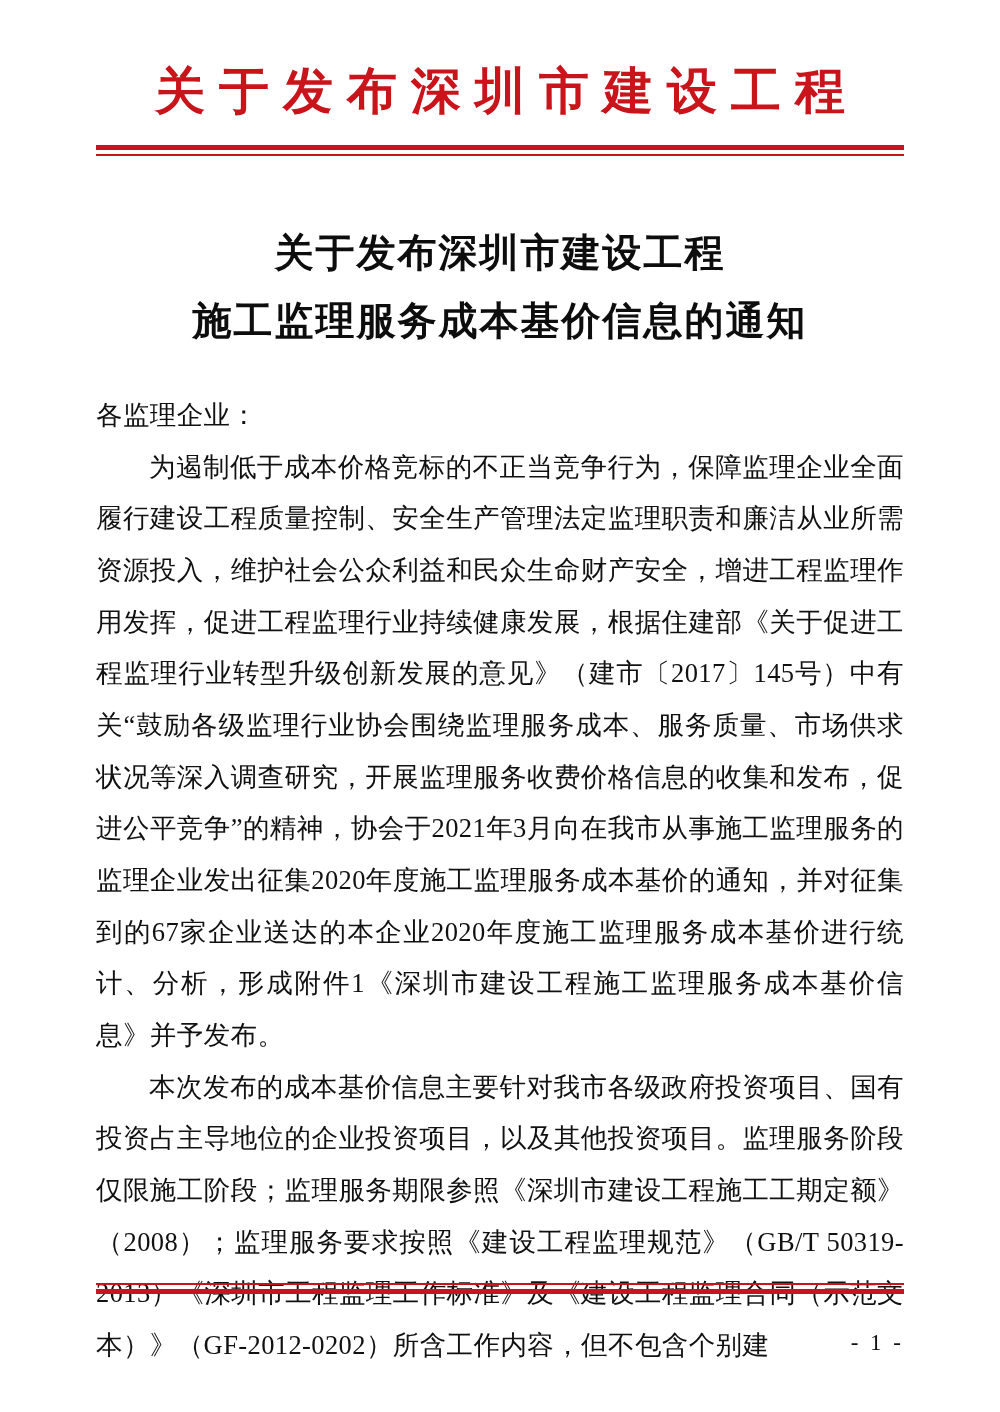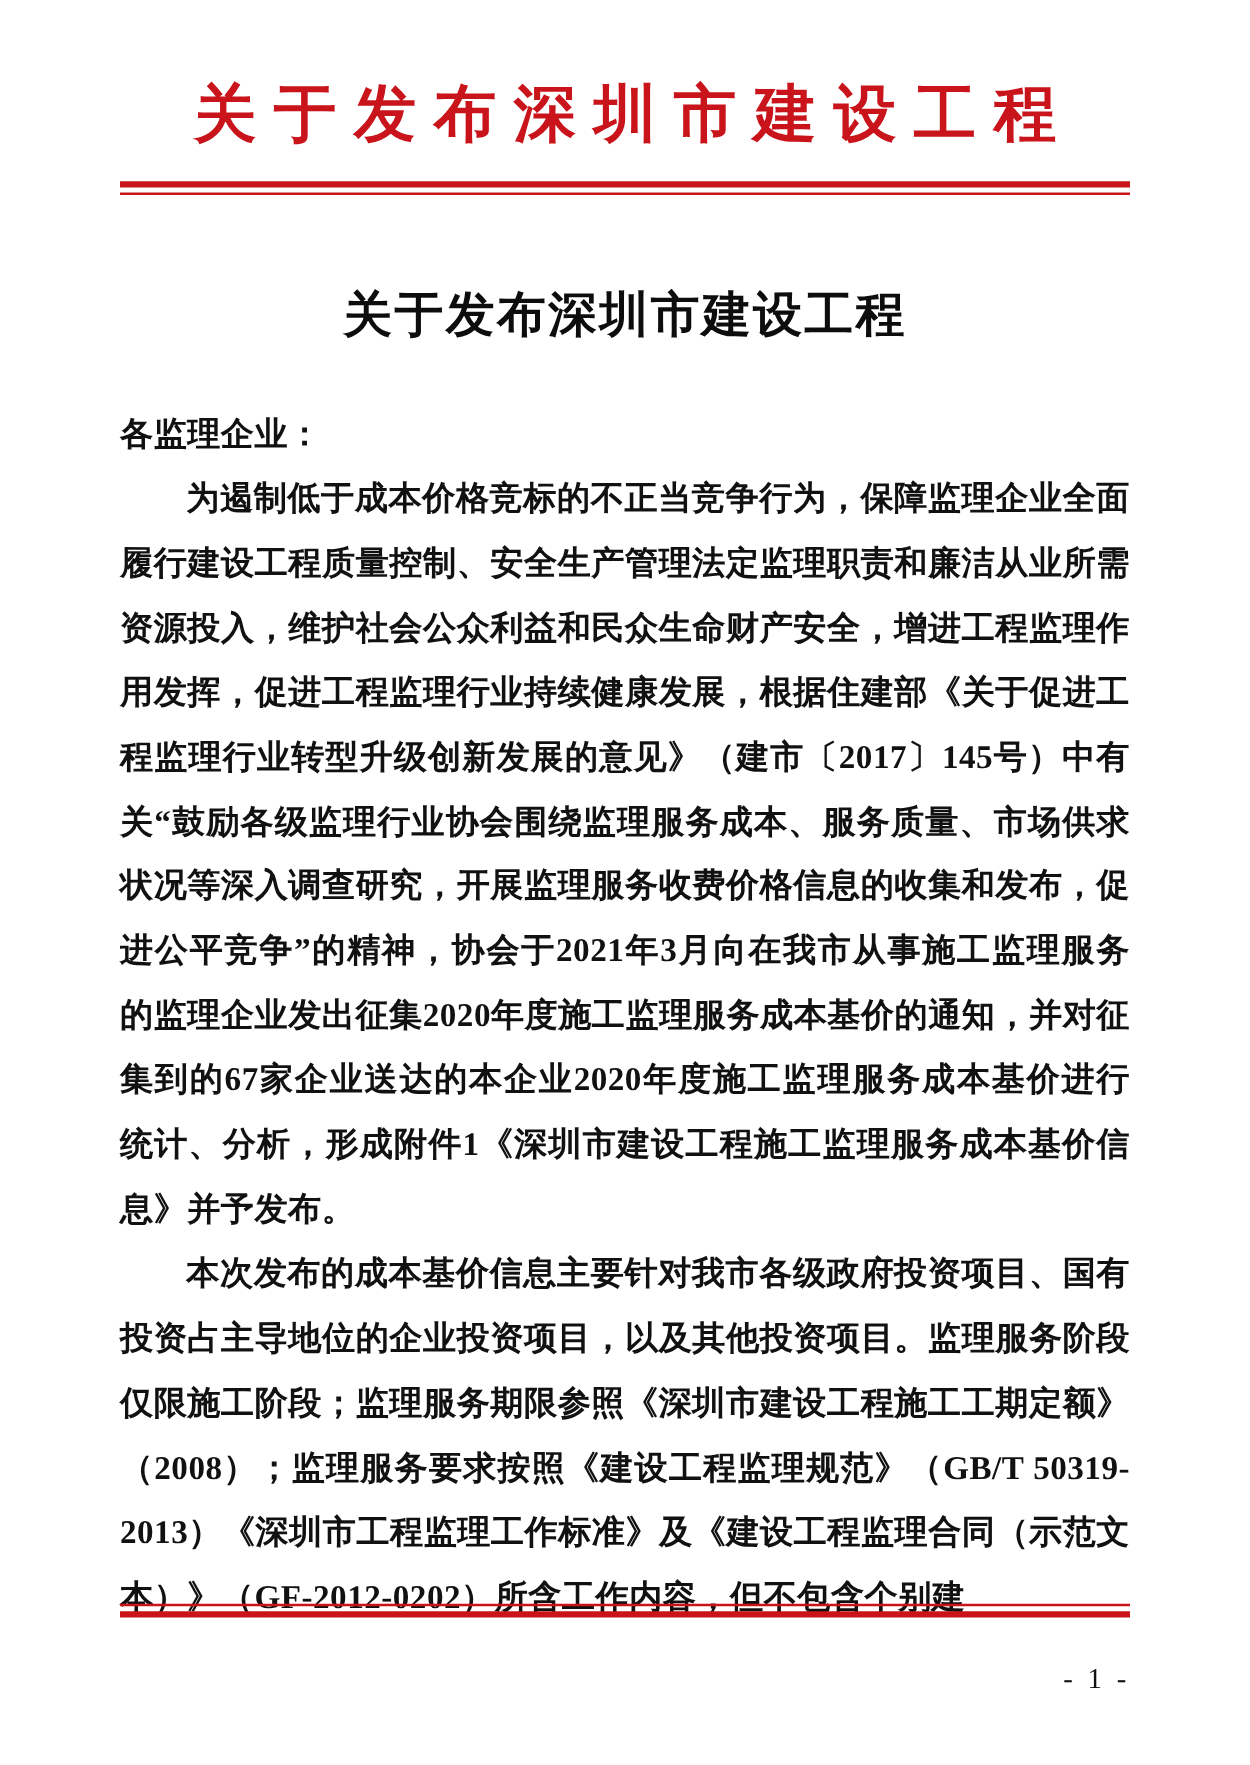--- a/index.html
+++ b/index.html
@@ -74,21 +74,20 @@
     margin-top: 36px;
     font-size: 26.5px;
     line-height: 1.95;
     letter-spacing: 0.4px;
     text-align: justify;
     text-justify: inter-ideograph;
     color: #111111;
   }
   .body-copy p {
     margin: 0;
-    font-weight: bold;
   }
   .salutation {
     text-indent: 0;
   }
   .indent {
     text-indent: 2em;
   }
 
   
   .footer-rule {
@@ -126,20 +125,21 @@
   <div class="letterhead">
     <div class="letterhead-title">关于发布深圳市建设工程</div>
     <div class="rule-wrap">
       <div class="rule-thick"></div>
       <div class="rule-thin"></div>
     </div>
   </div>
 
   <div class="doc-title">
     <span class="line">关于发布深圳市建设工程</span>
+    <span class="line">施工监理服务成本基价信息的通知</span>
   </div>
 
   <div class="body-copy">
     <p class="salutation">各监理企业：</p>
     <p class="indent">为遏制低于成本价格竞标的不正当竞争行为，保障监理企业全面履行建设工程质量控制、安全生产管理法定监理职责和廉洁从业所需资源投入，维护社会公众利益和民众生命财产安全，增进工程监理作用发挥，促进工程监理行业持续健康发展，根据住建部《关于促进工程监理行业转型升级创新发展的意见》（建市〔2017〕145号）中有关“鼓励各级监理行业协会围绕监理服务成本、服务质量、市场供求状况等深入调查研究，开展监理服务收费价格信息的收集和发布，促进公平竞争”的精神，协会于2021年3月向在我市从事施工监理服务的监理企业发出征集2020年度施工监理服务成本基价的通知，并对征集到的67家企业送达的本企业2020年度施工监理服务成本基价进行统计、分析，形成附件1《深圳市建设工程施工监理服务成本基价信息》并予发布。</p>
     <p class="indent">本次发布的成本基价信息主要针对我市各级政府投资项目、国有投资占主导地位的企业投资项目，以及其他投资项目。监理服务阶段仅限施工阶段；监理服务期限参照《深圳市建设工程施工工期定额》（2008）；监理服务要求按照《建设工程监理规范》（GB/T 50319-2013）《深圳市工程监理工作标准》及《建设工程监理合同（示范文本）》（GF-2012-0202）所含工作内容，但不包含个别建</p>
   </div>
 
   <div class="footer-rule">
     <div class="rule-thin2"></div>

